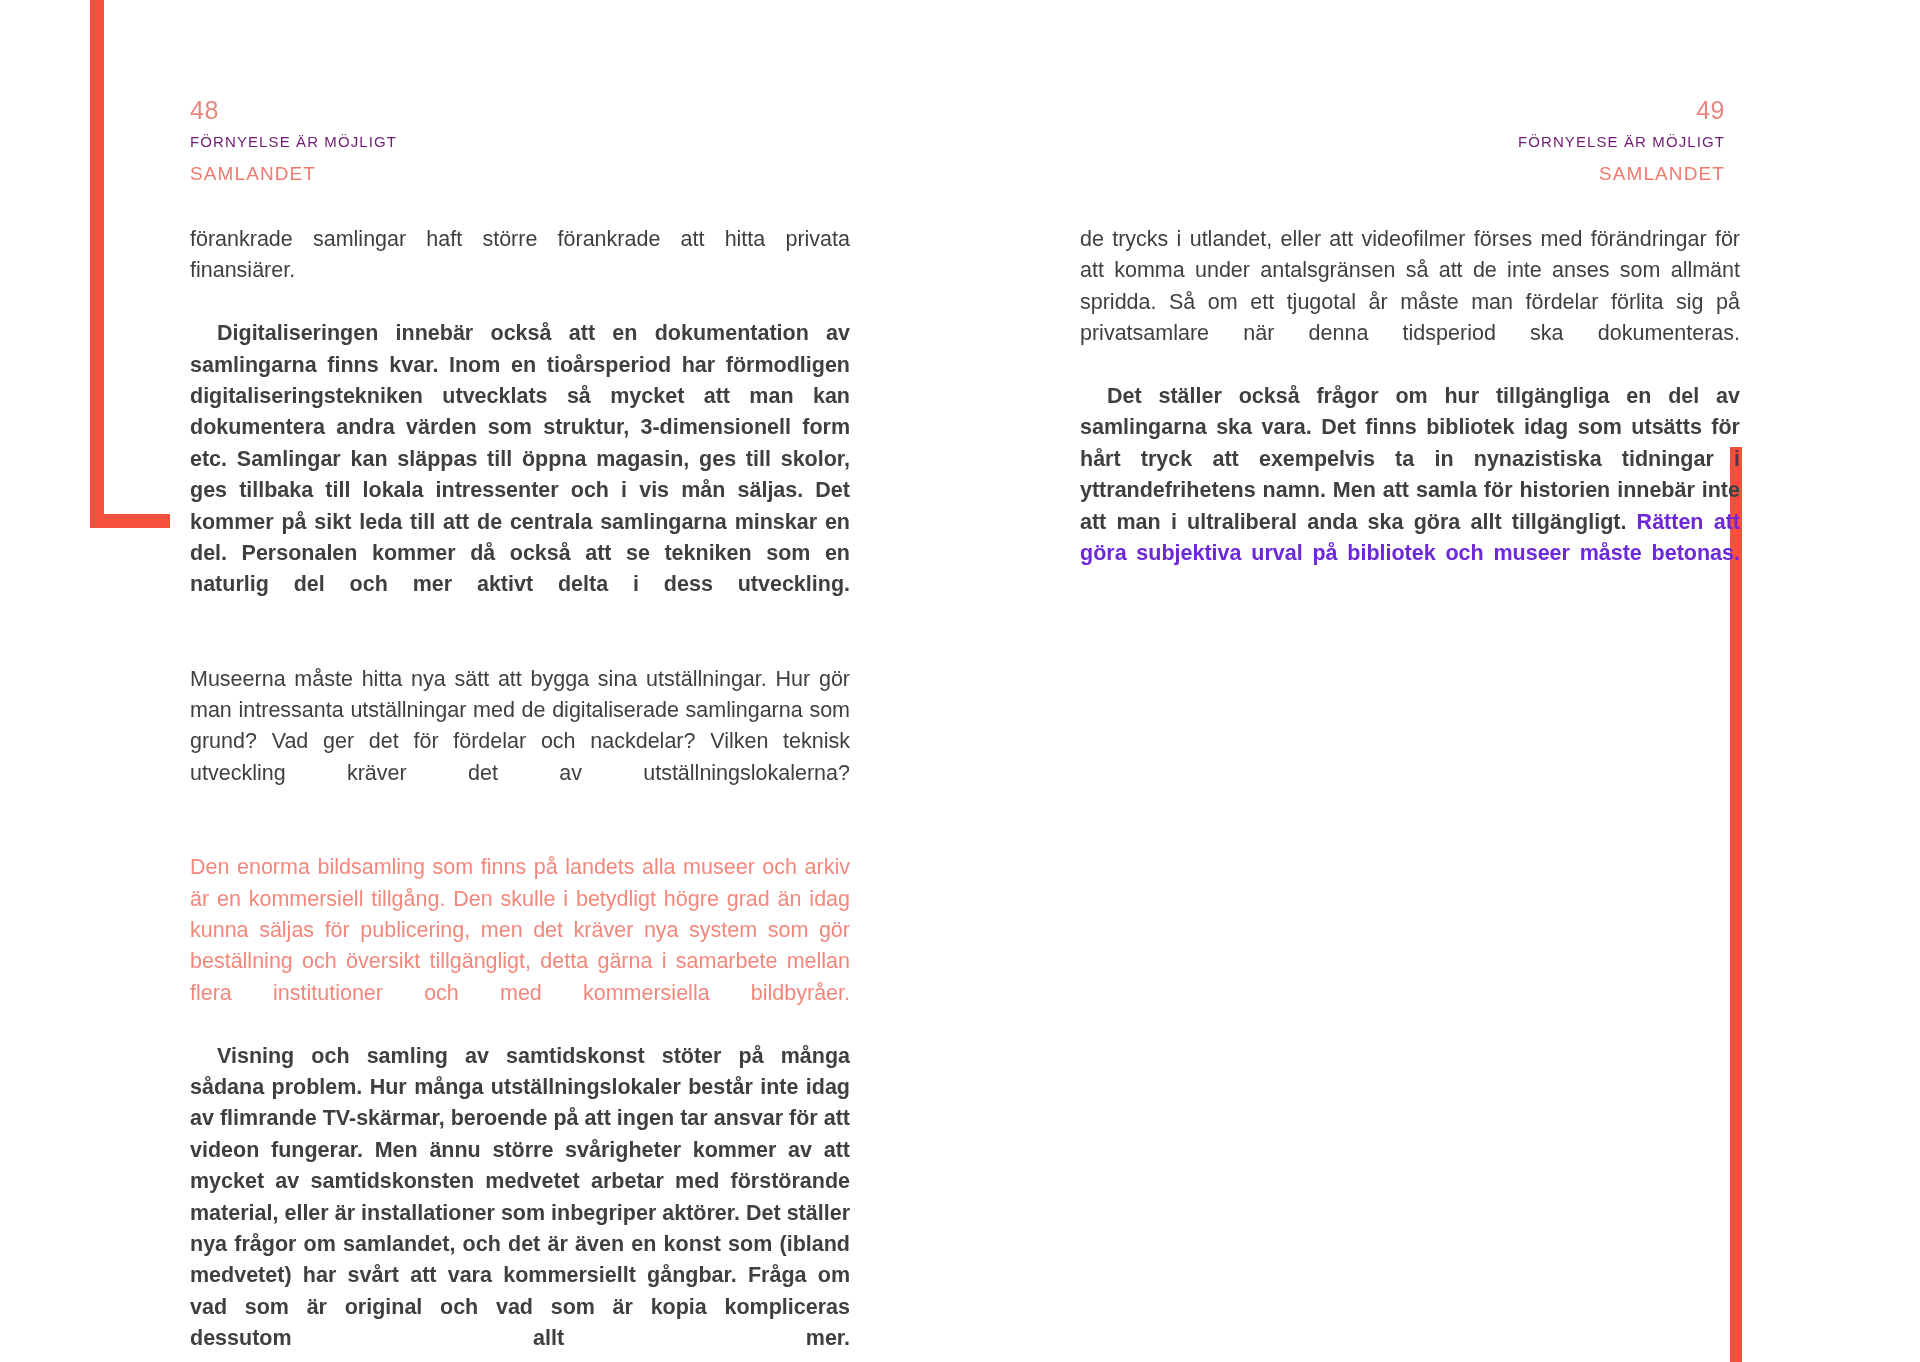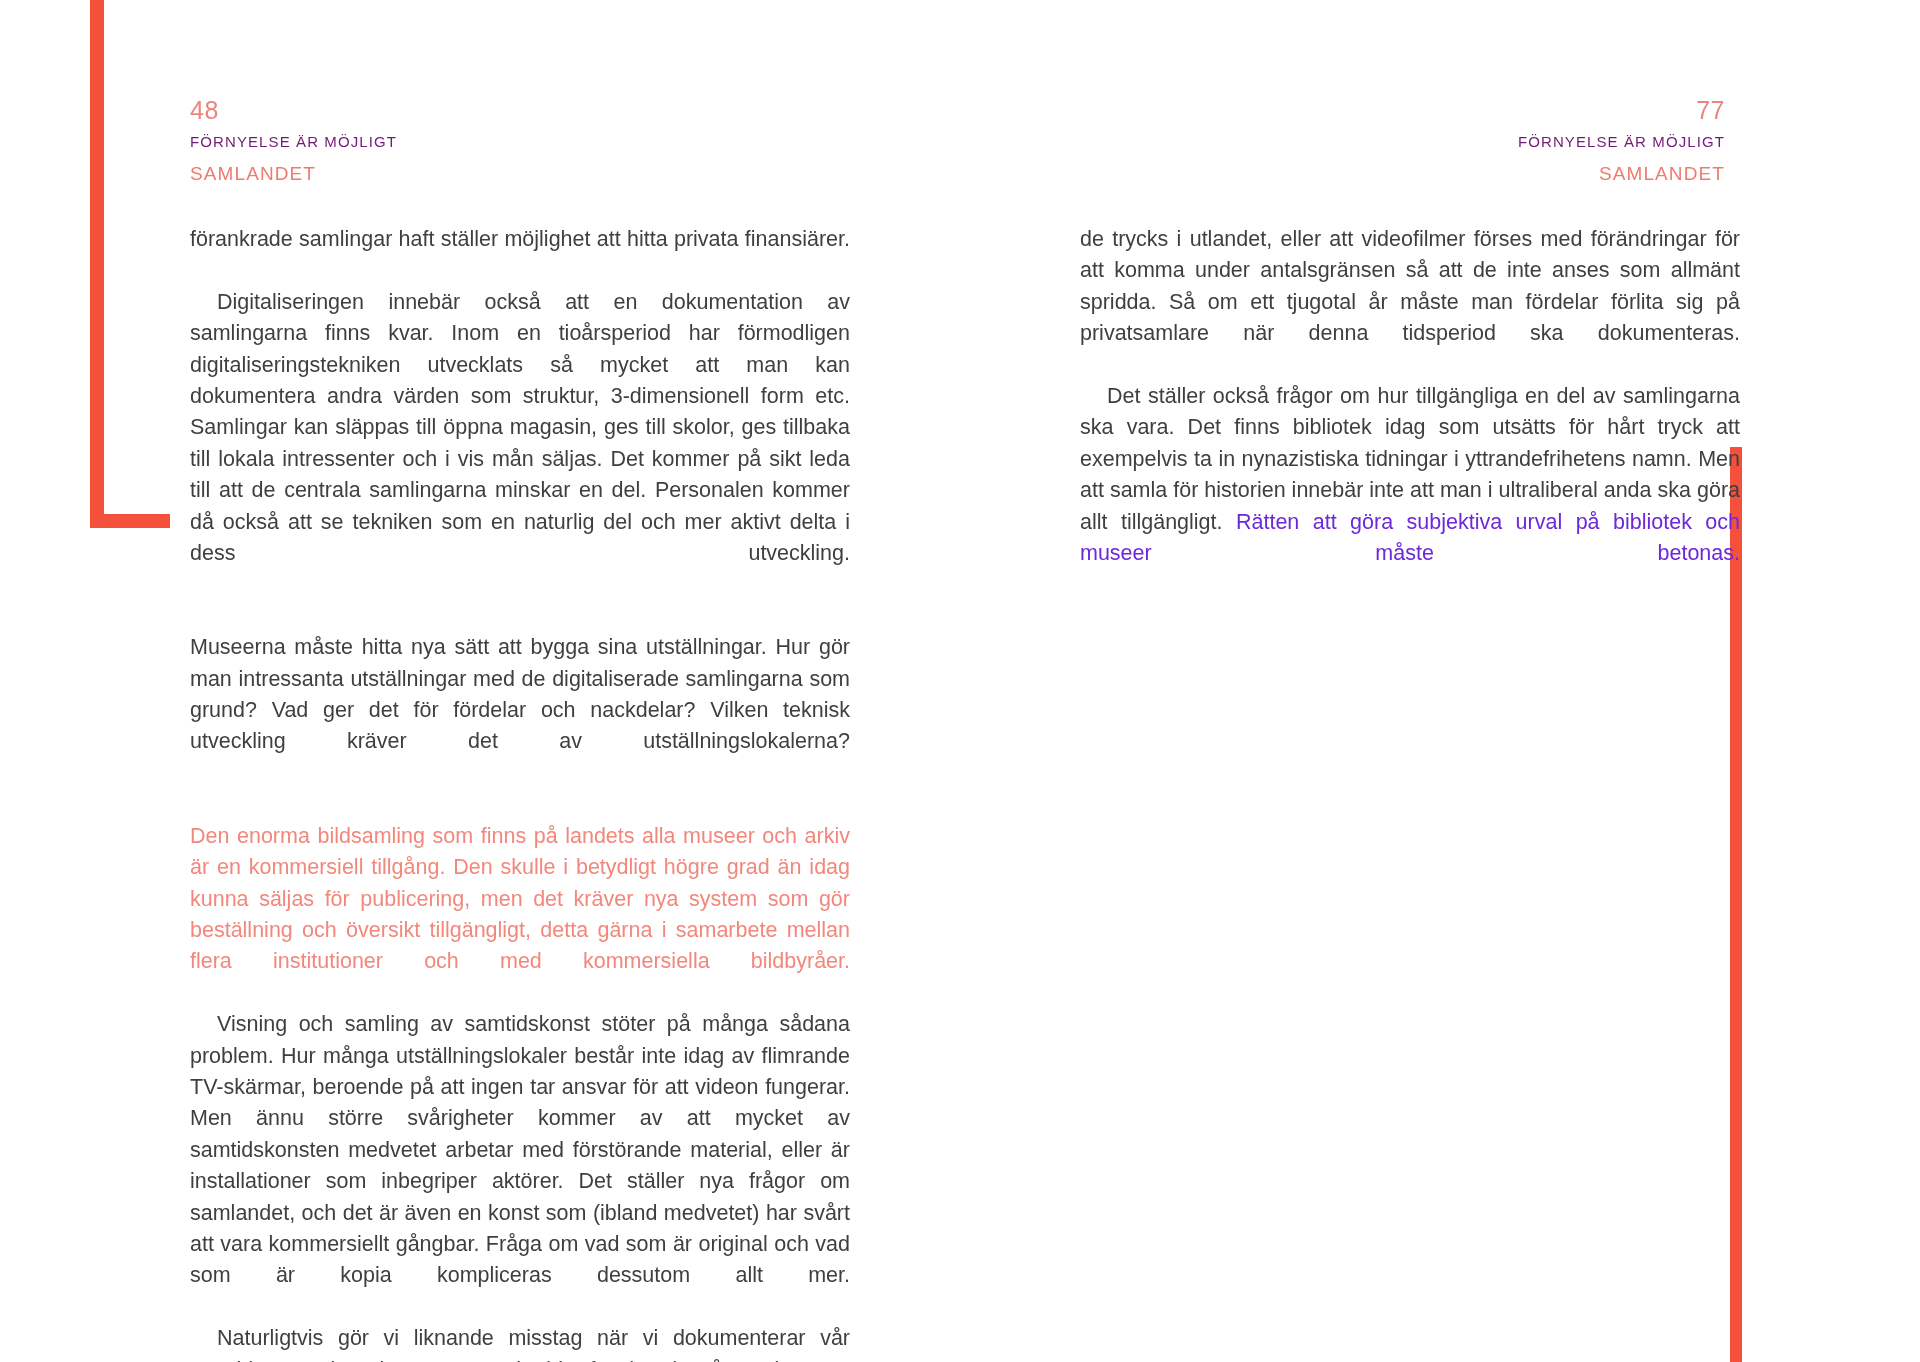--- a/index.html
+++ b/index.html
@@ -90,21 +90,21 @@
 
   p.body {
     margin: 0;
     font-size: 21.5px;
     line-height: 31.4px;
     color: #3f3f3f;
     text-align: justify;
     text-justify: inter-word;
     hyphens: none;
   }
-  p.body.indent { text-indent: 27px; }
+  p.body.indent { text-indent: 27px; font-weight: bold; }
   p.body.gap-before { margin-top: 31.4px; }
 
   p.body.accent {
     color: #f2877c;
   }
   span.accent-run { color: #6d28d9; }
 
   
   p.body::after {
     content: "";
@@ -125,39 +125,39 @@
   <div class="page" id="page-left">
 
     <div class="runhead" id="runhead-left">
       <div class="folio">48</div>
       <div class="runhead-title">FÖRNYELSE ÄR MÖJLIGT</div>
       <div class="runhead-section">SAMLANDET</div>
     </div>
 
     <div class="column" id="column-left">
 
-      <p class="body">förankrade samlingar haft ställer möjlighet att hitta privata finansiärer.</p>
+      <p class="body">förankrade samlingar haft större förankrade att hitta privata finansiärer.</p>
 
       <p class="body indent">Digitaliseringen innebär också att en dokumentation av samlingarna finns kvar. Inom en tioårsperiod har förmodligen digitaliseringstekniken utvecklats så mycket att man kan dokumentera andra värden som struktur, 3-dimensionell form etc. Samlingar kan släppas till öppna magasin, ges till skolor, ges tillbaka till lokala intressenter och i vis mån säljas. Det kommer på sikt leda till att de centrala samlingarna minskar en del. Personalen kommer då också att se tekniken som en naturlig del och mer aktivt delta i dess utveckling.</p>
 
       <p class="body gap-before">Museerna måste hitta nya sätt att bygga sina utställningar. Hur gör man intressanta utställningar med de digitaliserade samlingarna som grund? Vad ger det för fördelar och nackdelar? Vilken teknisk utveckling kräver det av utställningslokalerna?</p>
 
       <p class="body accent gap-before">Den enorma bildsamling som finns på landets alla museer och arkiv är en kommersiell tillgång. Den skulle i betydligt högre grad än idag kunna säljas för publicering, men det kräver nya system som gör beställning och översikt tillgängligt, detta gärna i samarbete mellan flera institutioner och med kommersiella bildbyråer.</p>
 
       <p class="body indent">Visning och samling av samtidskonst stöter på många sådana problem. Hur många utställningslokaler består inte idag av flimrande TV-skärmar, beroende på att ingen tar ansvar för att videon fungerar. Men ännu större svårigheter kommer av att mycket av samtidskonsten medvetet arbetar med förstörande material, eller är installationer som inbegriper aktörer. Det ställer nya frågor om samlandet, och det är även en konst som (ibland medvetet) har svårt att vara kommersiellt gångbar. Fråga om vad som är original och vad som är kopia kompliceras dessutom allt mer.</p>
 
       <p class="body indent">Naturligtvis gör vi liknande misstag när vi dokumenterar vår samtid som de misstag som skedde för hundra år sedan. Ett exempel är att flera av de svenska nynazistiska tidningarna inte kommer in som pliktexemplar eftersom</p>
 
     </div>
   </div>
 
   <div class="page" id="page-right">
 
     <div class="runhead" id="runhead-right">
-      <div class="folio">77</div>
+      <div class="folio">49</div>
       <div class="runhead-title">FÖRNYELSE ÄR MÖJLIGT</div>
       <div class="runhead-section">SAMLANDET</div>
     </div>
 
   </div>
 
   <div class="column" id="column-right">
 
     <p class="body">de trycks i utlandet, eller att videofilmer förses med förändringar för att komma under antalsgränsen så att de inte anses som allmänt spridda. Så om ett tjugotal år måste man fördelar förlita sig på privatsamlare när denna tidsperiod ska dokumenteras.</p>
 

